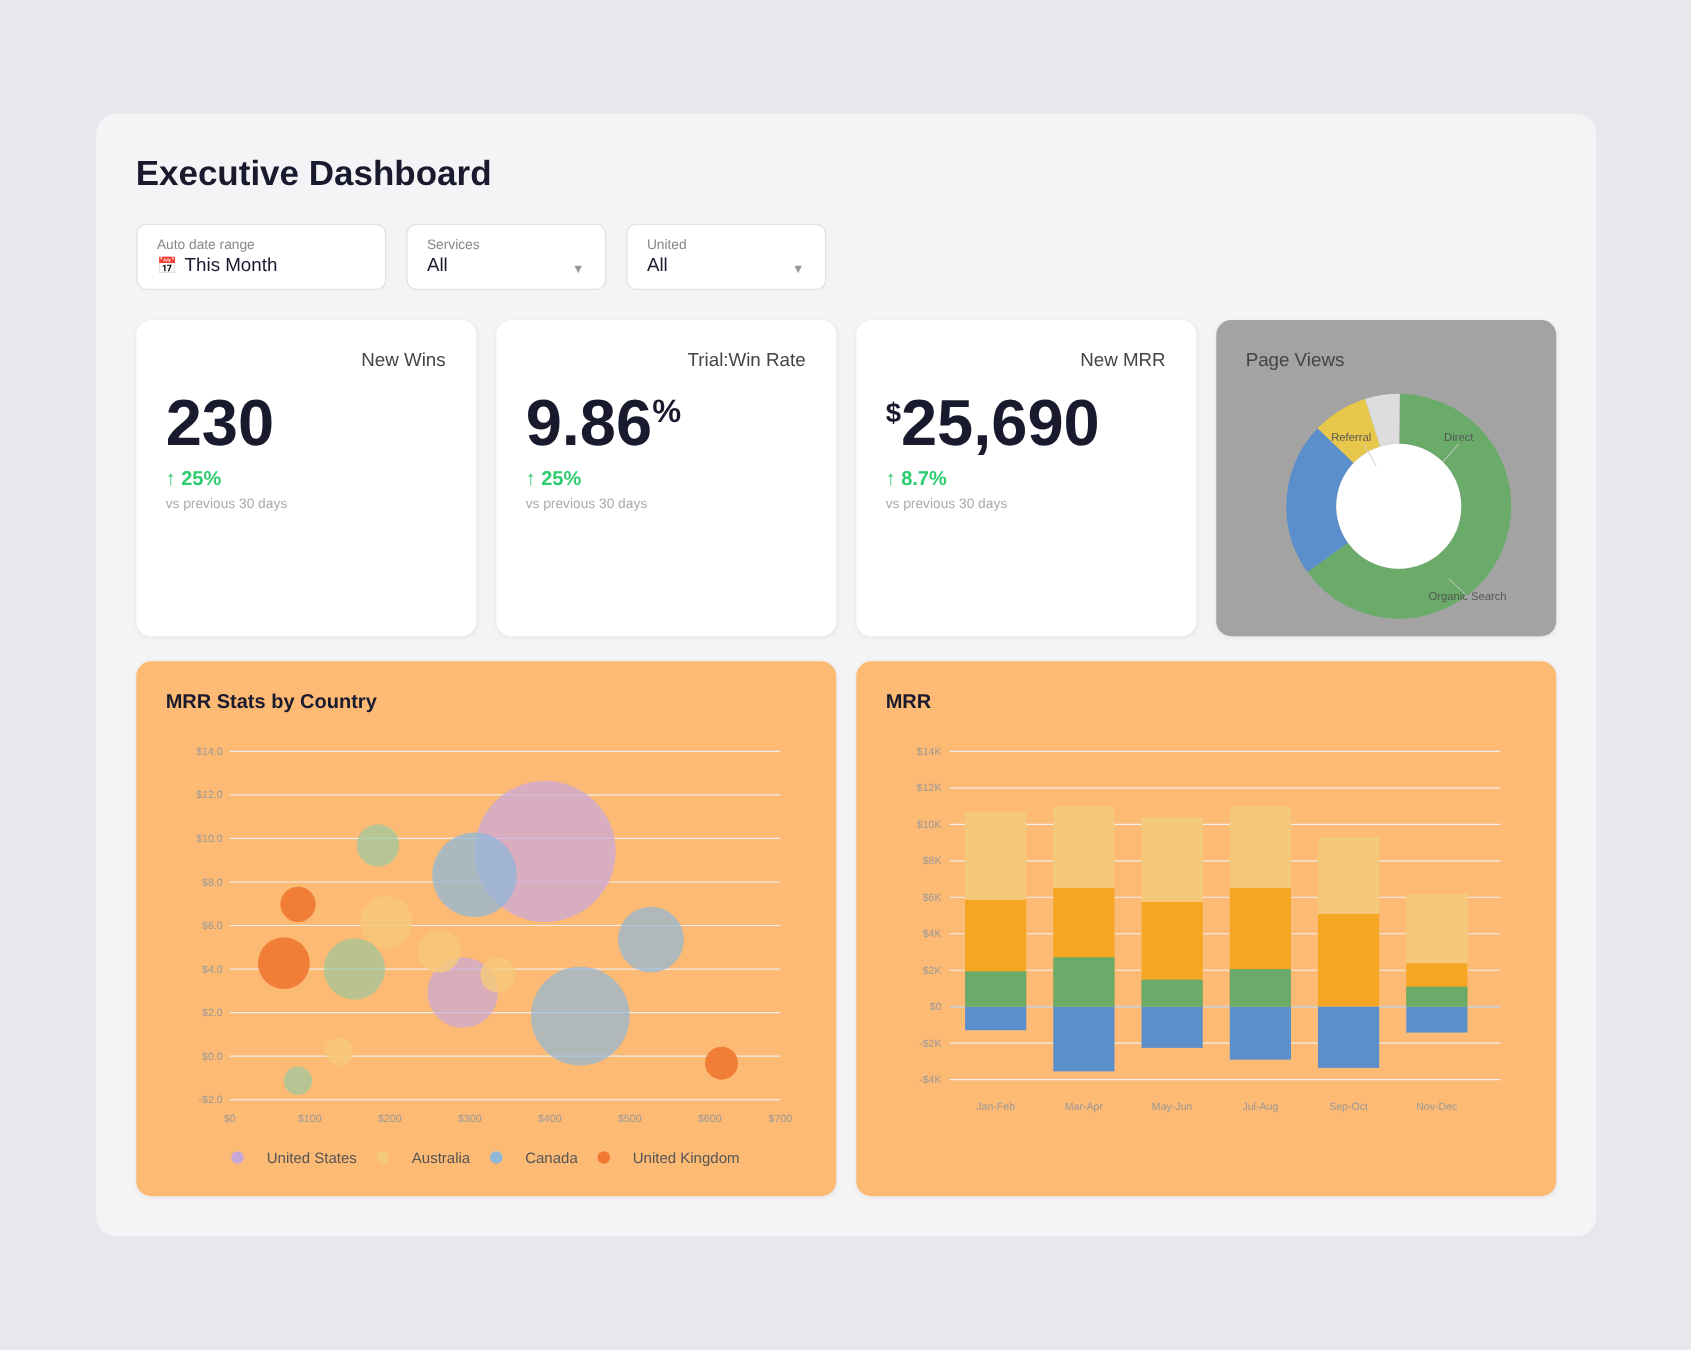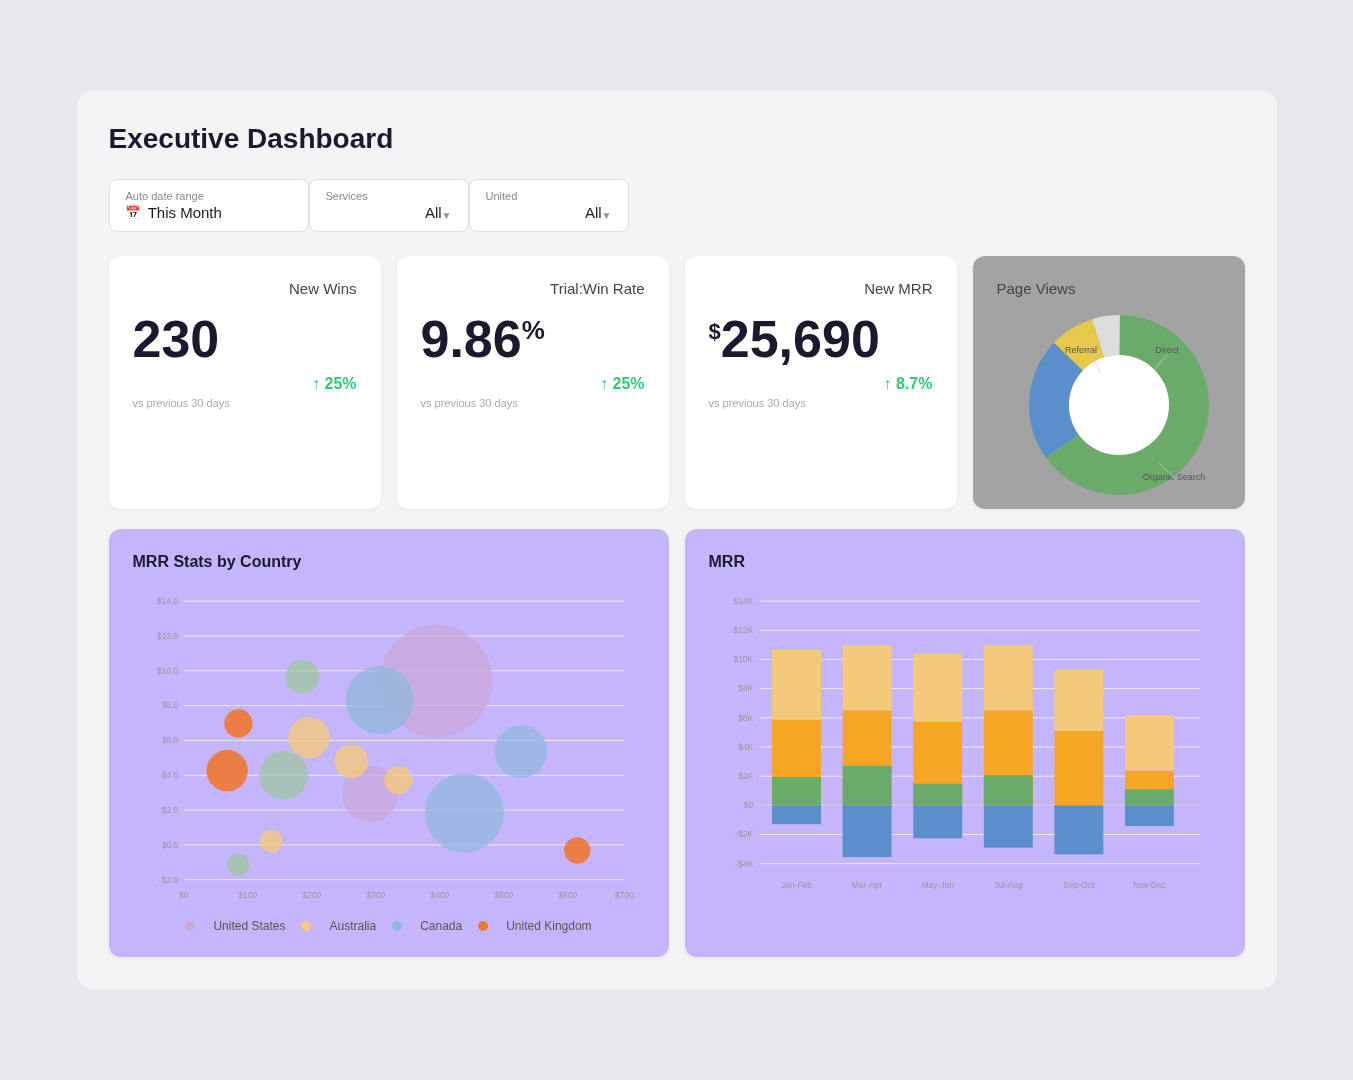--- a/index.html
+++ b/index.html
@@ -20,20 +20,21 @@
       max-width: 100%;
     }
     .dashboard-title {
       font-size: 28px;
       font-weight: 600;
       color: #1a1a2e;
       margin-bottom: 24px;
     }
     .filters {
       display: flex;
+      gap: 16px;
       margin-bottom: 24px;
       align-items: center;
     }
     .filter-group {
       background: white;
       border: 1px solid #e0e0e0;
       border-radius: 8px;
       padding: 10px 16px;
       display: flex;
       flex-direction: column;
@@ -59,21 +60,21 @@
       border-radius: 8px;
       padding: 10px 16px;
       display: flex;
       flex-direction: column;
       gap: 2px;
       min-width: 160px;
       cursor: pointer;
     }
     .filter-select-inner {
       display: flex;
-      justify-content: flex-end;
+      justify-content: space-between;
       align-items: flex-end;
     }
     .chevron {
       color: #999;
       font-size: 10px;
     }
     .calendar-icon {
       font-size: 13px;
     }
     .metrics-row {
@@ -108,33 +109,32 @@
     .metric-value .percent-sign {
       font-size: 26px;
       font-weight: 700;
       vertical-align: super;
     }
     .metric-change {
       font-size: 16px;
       font-weight: 600;
       color: #2ecc71;
       margin-bottom: 4px;
-      text-align: right;
     }
     .metric-compare {
       font-size: 11px;
       color: #aaa;
     }
     .charts-row {
       display: grid;
       grid-template-columns: 1fr 1fr;
       gap: 16px;
     }
     .chart-card {
-      background: #c4b5fd;
+      background: #fdba74;
       border-radius: 12px;
       padding: 24px;
       box-shadow: 0 1px 4px rgba(0,0,0,0.06);
     }
     .chart-title {
       font-size: 16px;
       font-weight: 600;
       color: #1a1a2e;
       margin-bottom: 16px;
     }

